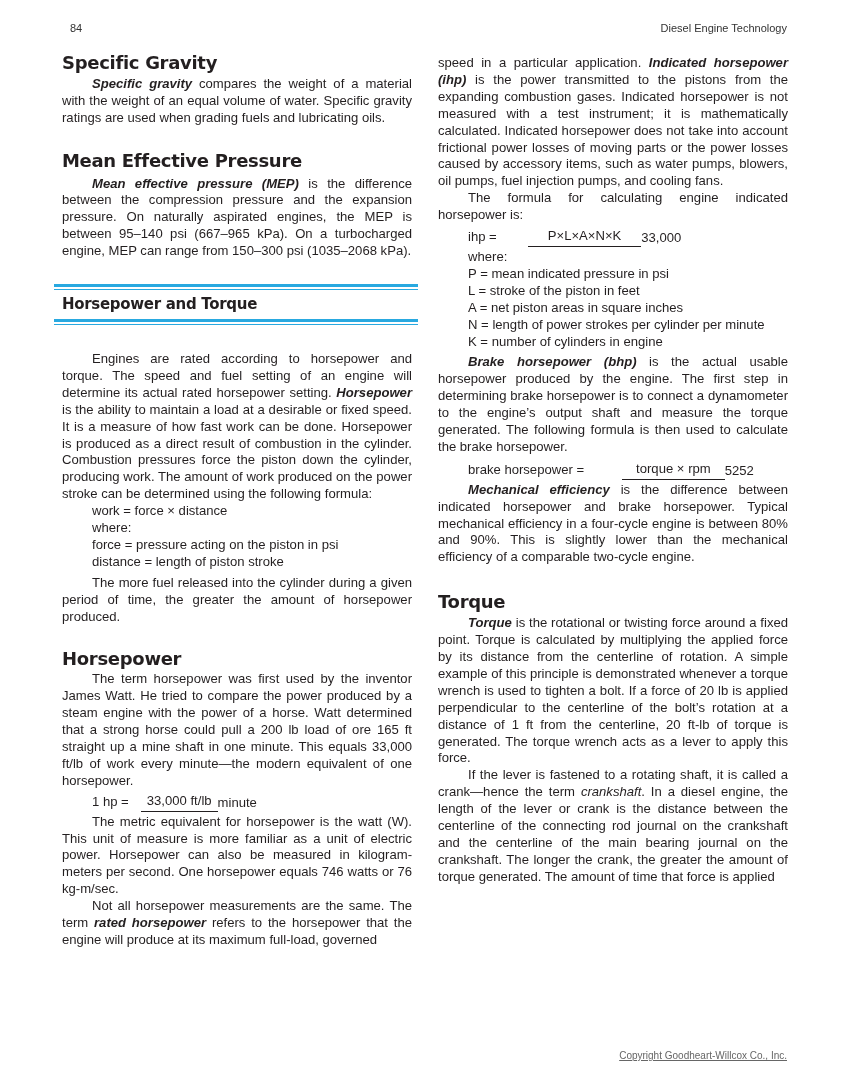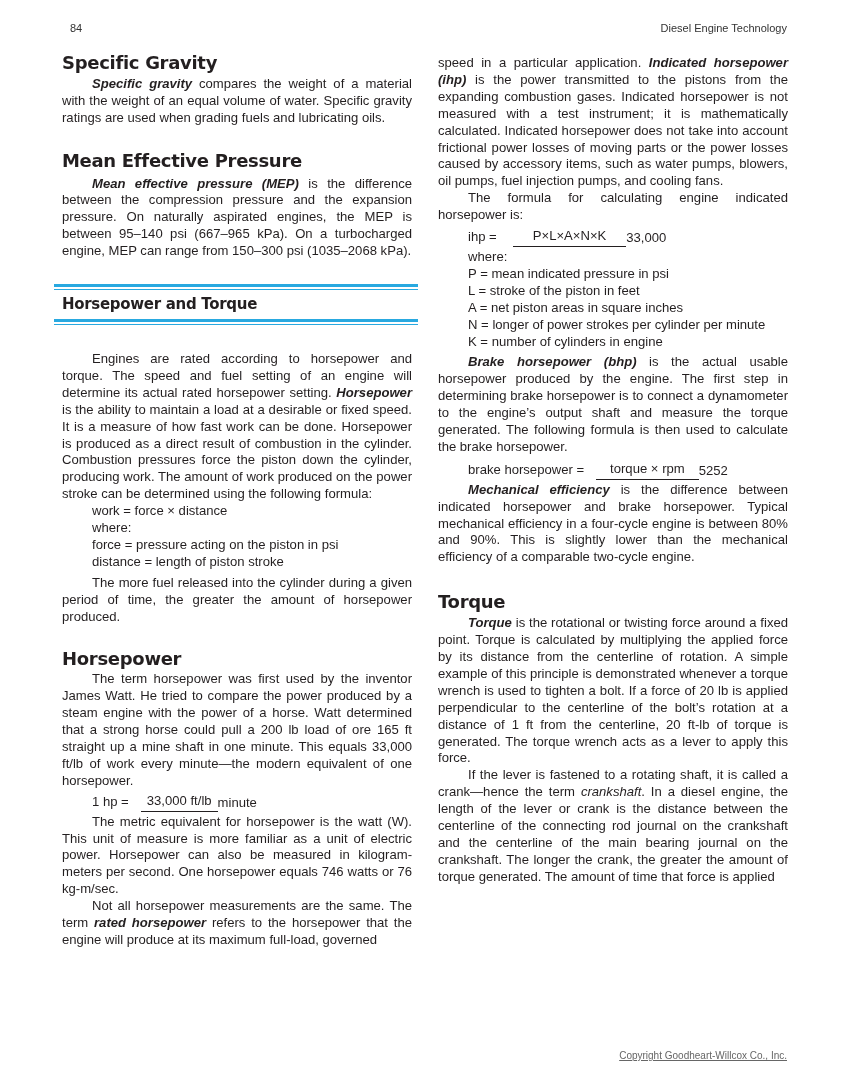--- a/index.html
+++ b/index.html
@@ -70,37 +70,37 @@
       <span class="den">minute</span>
     </span>
   </div>
   <p class="ind">The metric equivalent for horsepower is the watt (W). This unit of measure is more familiar as a unit of electric power. Horsepower can also be measured in kilogram-meters per second. One horsepower equals 746 watts or 76 kg-m/sec.</p>
   <p class="ind"><span>Not all horsepower measurements are the same. The term </span><span class="kw">rated horsepower</span><span> refers to the horsepower that the engine will produce at its maximum full-load, governed</span></p>
 </div>
 
 <div class="col right">
   <p><span>speed in a particular application. </span><span class="kw">Indicated horsepower (ihp)</span><span> is the power transmitted to the pistons from the expanding combustion gases. Indicated horsepower is not measured with a test instrument; it is mathematically calculated. Indicated horsepower does not take into account frictional power losses of moving parts or the power losses caused by accessory items, such as water pumps, blowers, oil pumps, fuel injection pumps, and cooling fans.</span></p>
   <p class="ind">The formula for calculating engine indicated horsepower is:</p>
-  <div class="eq frac-row" style="margin-top:4px;">
+  <div class="eq frac-row" style="margin-top:4px;gap:15px;">
     <span>ihp =</span>
     <span class="frac" style="margin-left:16px;">
       <span class="num" style="padding:0 20px 1px 20px;">P×L×A×N×K</span>
       <span class="den">33,000</span>
     </span>
   </div>
   <div class="eq">
     <div>where:</div>
     <div>P = mean indicated pressure in psi</div>
     <div>L = stroke of the piston in feet</div>
     <div>A = net piston areas in square inches</div>
-    <div>N = longer of power strokes per cylinder per minute</div>
+    <div>N = length of power strokes per cylinder per minute</div>
     <div>K = number of cylinders in engine</div>
   </div>
   <p class="ind" style="margin-top:4px;"><span class="kw">Brake horsepower (bhp)</span><span> is the actual usable horsepower produced by the engine. The first step in determining brake horsepower is to connect a dynamometer to the engine’s output shaft and measure the torque generated. The following formula is then used to calculate the brake horsepower.</span></p>
-  <div class="eq frac-row" style="margin-top:5px;">
+  <div class="eq frac-row" style="margin-top:5px;gap:26px;">
     <span>brake horsepower =</span>
     <span class="frac">
       <span class="num" style="padding:0 14px 1px 14px;">torque × rpm</span>
       <span class="den">5252</span>
     </span>
   </div>
   <p class="ind"><span class="kw">Mechanical efficiency</span><span> is the difference between indicated horsepower and brake horsepower. Typical mechanical efficiency in a four-cycle engine is between 80% and 90%. This is slightly lower than the mechanical efficiency of a comparable two-cycle engine.</span></p>
 
   <h2 style="margin-top:28px;">Torque</h2>
   <p class="ind" style="margin-top:4px;"><span class="kw">Torque</span><span> is the rotational or twisting force around a fixed point. Torque is calculated by multiplying the applied force by its distance from the centerline of rotation. A simple example of this principle is demonstrated whenever a torque wrench is used to tighten a bolt. If a force of 20 lb is applied perpendicular to the centerline of the bolt’s rotation at a distance of 1 ft from the centerline, 20 ft-lb of torque is generated. The torque wrench acts as a lever to apply this force.</span></p>

